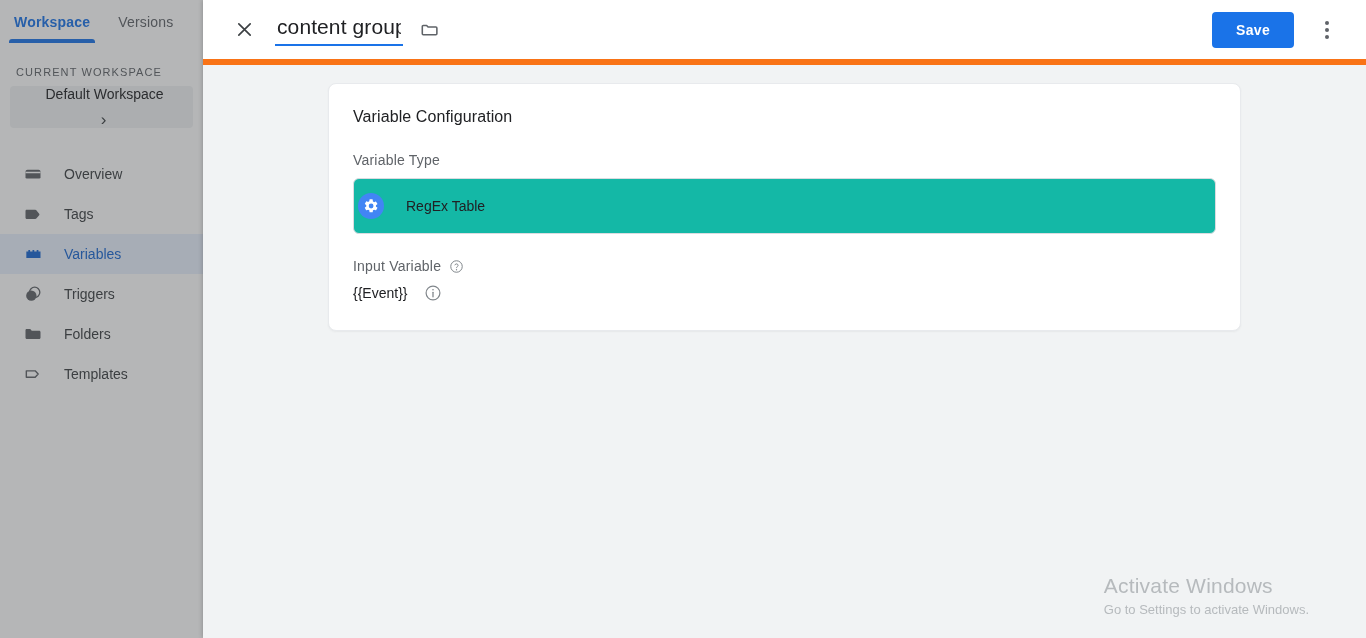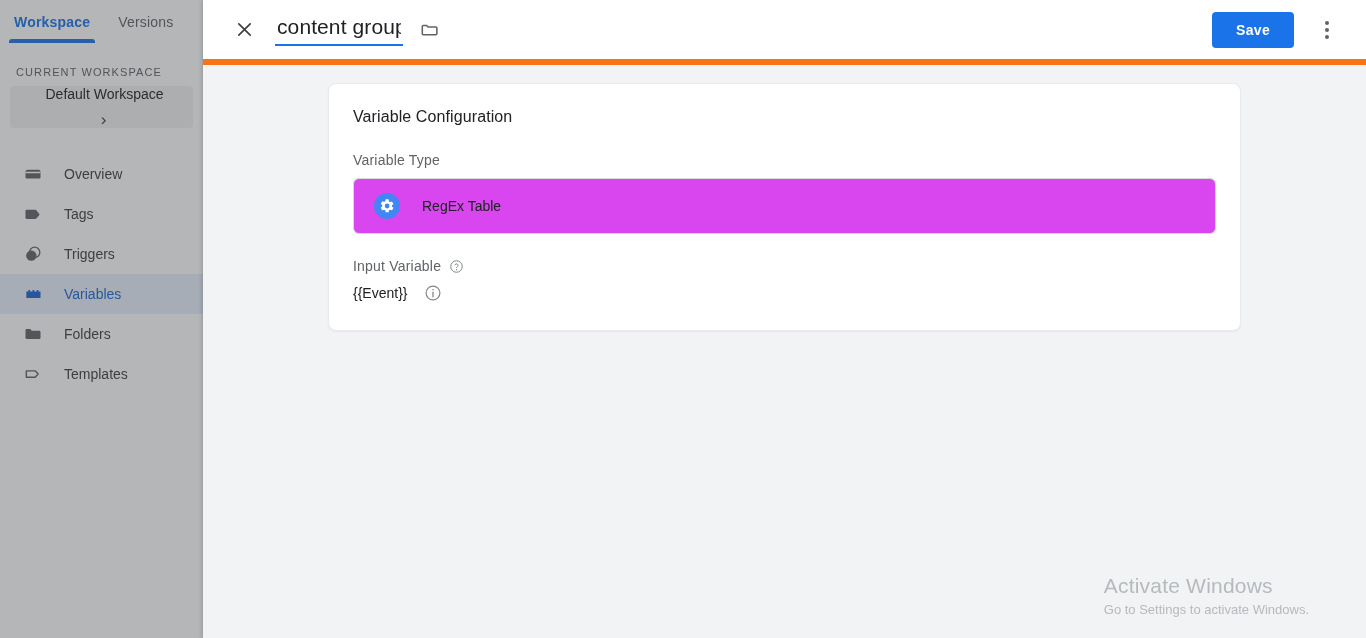--- a/index.html
+++ b/index.html
@@ -98,22 +98,22 @@
     position: absolute; left: 125px; top: 18px; width: 913px;
     background: #ffffff; border: 1px solid #e8eaed; border-radius: 8px;
     padding: 24px 24px 28px 24px; box-shadow: 0 1px 2px rgba(60,64,67,0.06);
   }
   .card-title { font-size: 16px; color: #202124; margin-bottom: 26px; letter-spacing: .1px; }
   .field-label { font-size: 14px; color: #5f6368; margin-bottom: 10px; letter-spacing: .2px; }
   .field-label-row { display: flex; align-items: center; gap: 8px; margin-bottom: 10px; }
 
   .type-box {
     border: 1px solid #dadce0; border-radius: 6px; height: 56px;
-    display: flex; align-items: center; padding: 0 20px; gap: 22px; cursor: pointer;
-    background: #d946ef;
+    display: flex; align-items: center; padding: 0 4px; gap: 22px; cursor: pointer;
+    background: #14b8a6;
   }
   .type-icon {
     width: 26px; height: 26px; border-radius: 50%; background: #4285f4;
     display: flex; align-items: center; justify-content: center; flex: 0 0 26px;
   }
   .type-name { font-size: 14px; color: #202124; }
 
   .input-var-row { display: flex; align-items: center; gap: 16px; margin-top: 24px; }
   .input-var-value { font-size: 14px; color: #202124; }
 
@@ -165,37 +165,37 @@
 
         <div class="navitem">
           <span class="nav-ico">
             <svg width="20" height="20" viewBox="0 0 24 24">
                 <path fill="#5f6368" d="M3 8.5C3 7.7 3.7 7 4.5 7h10.2c.5 0 1 .22 1.3.6l3.4 4c.45.53.45 1.27 0 1.8l-3.4 4c-.3.38-.8.6-1.3.6H4.5C3.7 18 3 17.3 3 16.5v-8Z"></path>
               </svg>
           </span>
           <span>Tags</span>
         </div>
 
+        <div class="navitem selected">
+          <span class="nav-ico">
+            <svg width="20" height="20" viewBox="0 0 24 24">
+              <path fill="#1967d2" d="M4 9h2.4V7.2h2.1V9h2.9V7.2h2.1V9h2.9V7.2h2.1V9H21v7.8H4V9Z"></path>
+            </svg>
+          </span>
+          <span>Variables</span>
+        </div>
+
         <div class="navitem">
           <span class="nav-ico">
             <svg width="20" height="20" viewBox="0 0 24 24">
               <circle cx="14" cy="10" r="6.2" fill="none" stroke="#5f6368" stroke-width="1.6"></circle>
               <circle cx="10" cy="14" r="6.2" fill="#5f6368"></circle>
             </svg>
           </span>
           <span>Triggers</span>
-        </div>
-
-        <div class="navitem selected">
-          <span class="nav-ico">
-            <svg width="20" height="20" viewBox="0 0 24 24">
-              <path fill="#1967d2" d="M4 9h2.4V7.2h2.1V9h2.9V7.2h2.1V9h2.9V7.2h2.1V9H21v7.8H4V9Z"></path>
-            </svg>
-          </span>
-          <span>Variables</span>
         </div>
 
         <div class="navitem">
           <span class="nav-ico">
             <svg width="20" height="20" viewBox="0 0 24 24">
                 <path fill="#5f6368" d="M3 7.5C3 6.7 3.7 6 4.5 6h4.2l1.8 2h9c.8 0 1.5.7 1.5 1.5v7c0 .8-.7 1.5-1.5 1.5h-15C3.7 18 3 17.3 3 16.5v-9Z"></path>
               </svg>
           </span>
           <span>Folders</span>
         </div>

